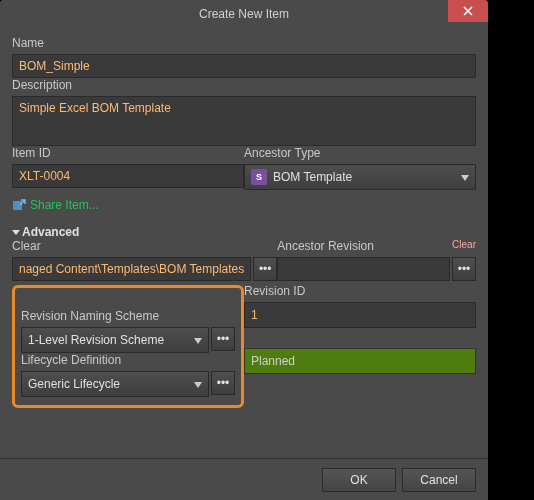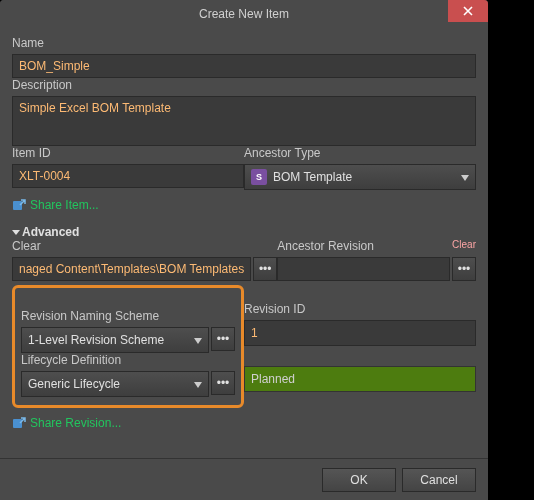--- a/index.html
+++ b/index.html
@@ -122,35 +122,28 @@
             <div class="combo">
               <span>Generic Lifecycle</span>
               <span class="chev"><svg width="8" height="6" viewBox="0 0 8 6">
                     <path d="M0 0 L8 0 L4 6 Z"></path>
                   </svg></span>
             </div>
             <div class="ellipsis-btn">•••</div>
           </div>
         </div>
       </div>
-      <div class="col" style="padding-top:21px">
+      <div class="col" style="padding-top:3px">
         <div class="label" style="margin-top:0">Revision ID</div>
         <input class="field" style="height: 26px;" value="1">
         <div style="height:20px"></div>
         <div class="readonly">Planned</div>
       </div>
     </div>
 
-    <div class="link">
-      <svg class="link-icon" width="14" height="14" viewBox="0 0 14 14">
-          <rect x="1" y="3" width="9" height="9" fill="#4a90d0" rx="1"></rect>
-          <path d="M9 2 L13 2 L13 6 M13 2 L8 7" stroke="#7ab8e8" stroke-width="1.5" fill="none"></path>
-        </svg>
-      <span>Share Revision...</span>
-    </div>
 
   </div>
 
   <div class="buttonbar">
     <button class="btn">OK</button>
     <button class="btn">Cancel</button>
   </div>
 </div>
 
 </body></html>

